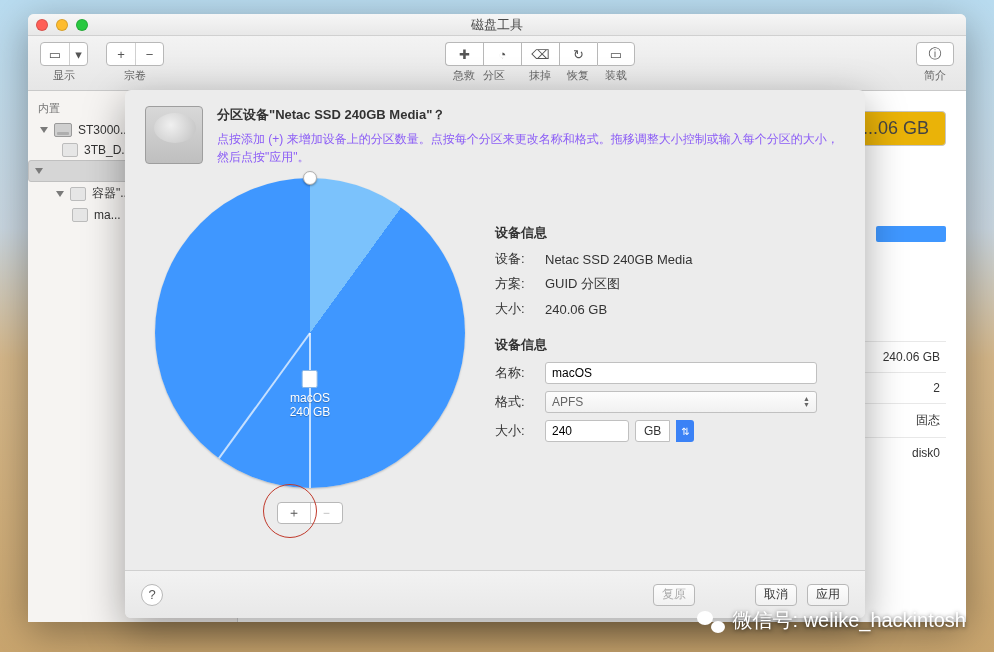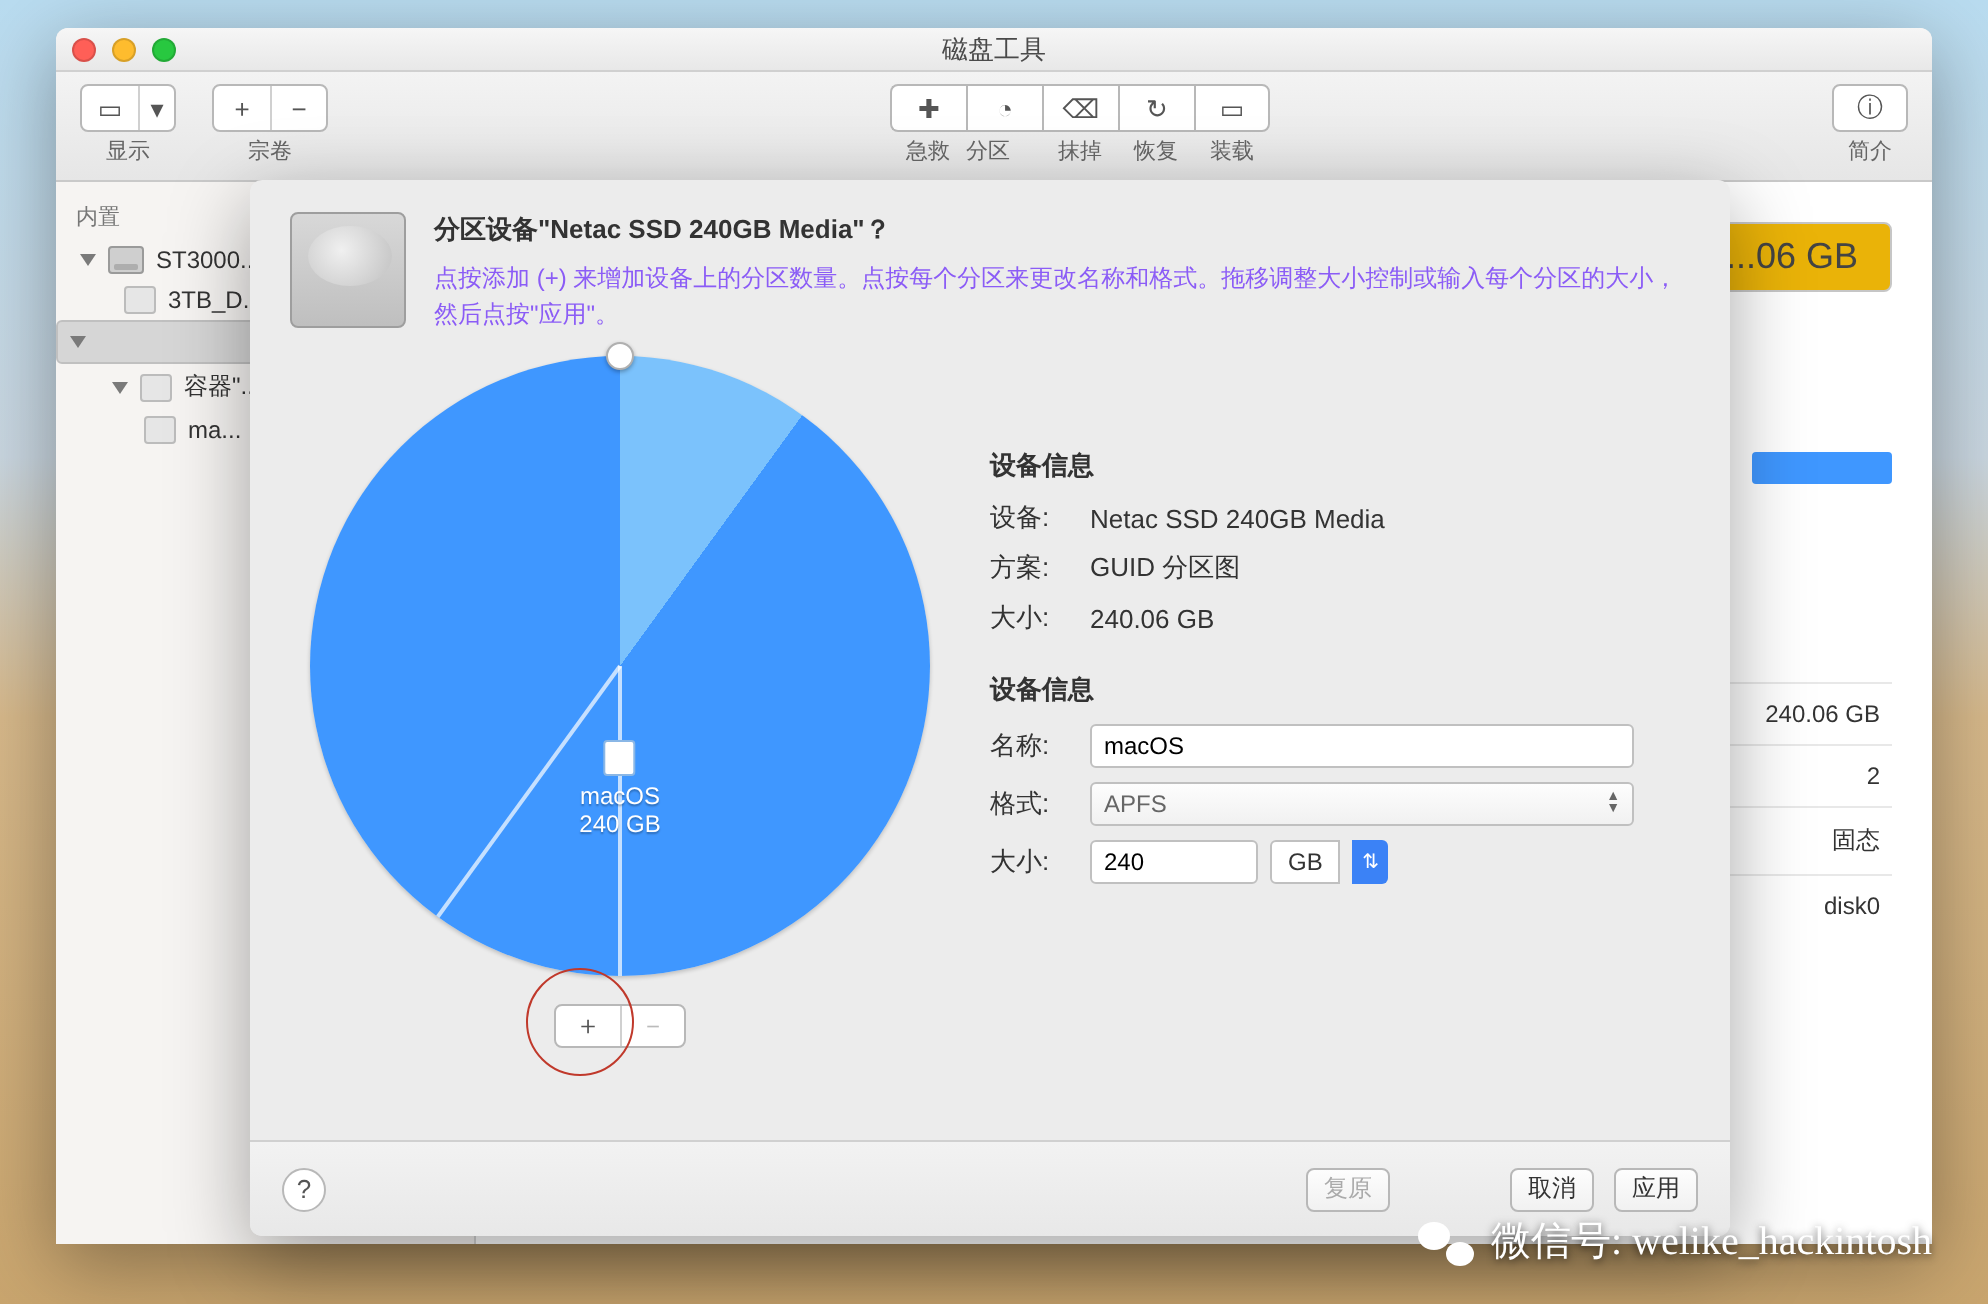--- a/index.html
+++ b/index.html
@@ -95,21 +95,21 @@
 .sizerow{display:flex;gap:6px;align-items:center;}
 .sizerow .inp{width:84px;}
 .unit{height:22px;border:1px solid #c0c0c0;border-radius:3px 0 0 3px;background:#fff;display:flex;align-items:center;padding:0 8px;font-size:12px;}
 .step{width:18px;height:22px;background:#3b82f6;border-radius:0 3px 3px 0;display:flex;align-items:center;justify-content:center;color:#fff;font-size:10px;}
 .hint{font-size:11px;color:#666;margin-top:6px;margin-left:50px;}
 .sheet-foot{height:48px;border-top:1px solid #d0d0d0;background:linear-gradient(#f2f2f2,#e8e8e8);display:flex;align-items:center;padding:0 16px;gap:10px;border-radius:0 0 6px 6px;}
 .helpbtn{width:22px;height:22px;border-radius:50%;border:1px solid #b8b8b8;background:#fff;display:flex;align-items:center;justify-content:center;font-size:13px;color:#555;}
 .sheet-foot .sp{flex:1;}
 .btn{height:22px;padding:0 8px;border:1px solid #b8b8b8;border-radius:4px;background:linear-gradient(#fdfdfd,#f1f1f1);font-size:12px;color:#333;display:flex;align-items:center;}
 .btn.dis{color:#aaa;}
-.watermark{position:absolute;right:28px;bottom:18px;color:#fff;font-size:20px;text-shadow:0 1px 4px rgba(0,0,0,0.7);display:flex;align-items:center;gap:8px;font-family:Liberation Serif, serif;}
+.watermark{position:absolute;right:28px;bottom:18px;color:#fff;font-size:20px;text-shadow:0 1px 4px rgba(0,0,0,0.7);display:flex;align-items:center;gap:8px;}
 .wxico{width:28px;height:24px;position:relative;}
 .wxico::before,.wxico::after{content:"";position:absolute;border-radius:50%;background:#fff;}
 .wxico::before{width:16px;height:14px;left:0;top:2px;}
 .wxico::after{width:14px;height:12px;right:0;bottom:0;}
 .updn{font-size:7px;line-height:6px;color:#666;}
 </style>
 </head>
 <body>
 
 <div class="window">

